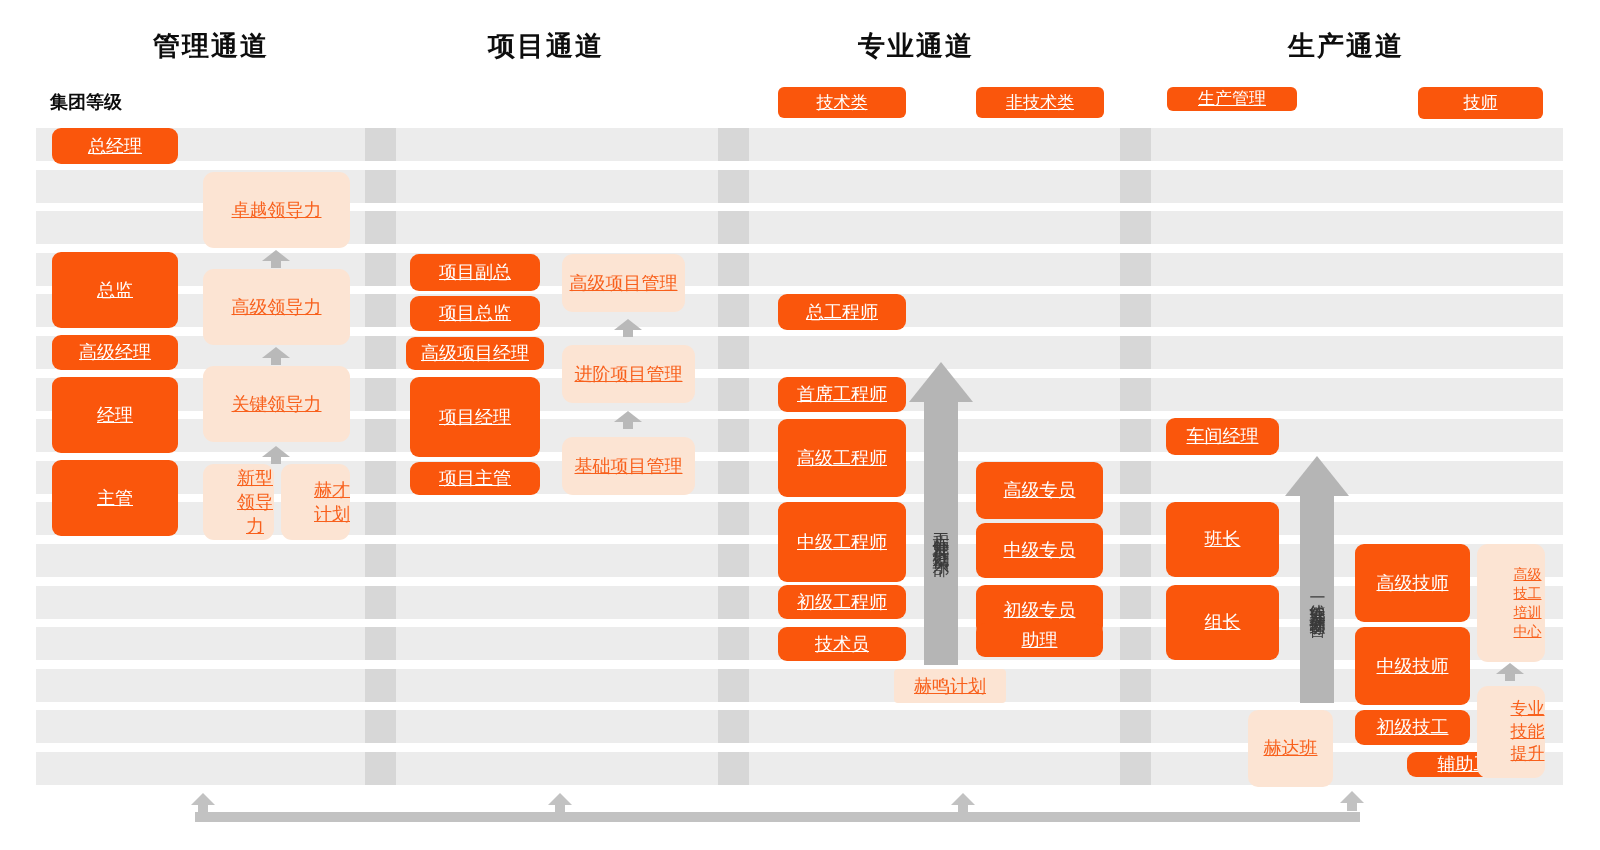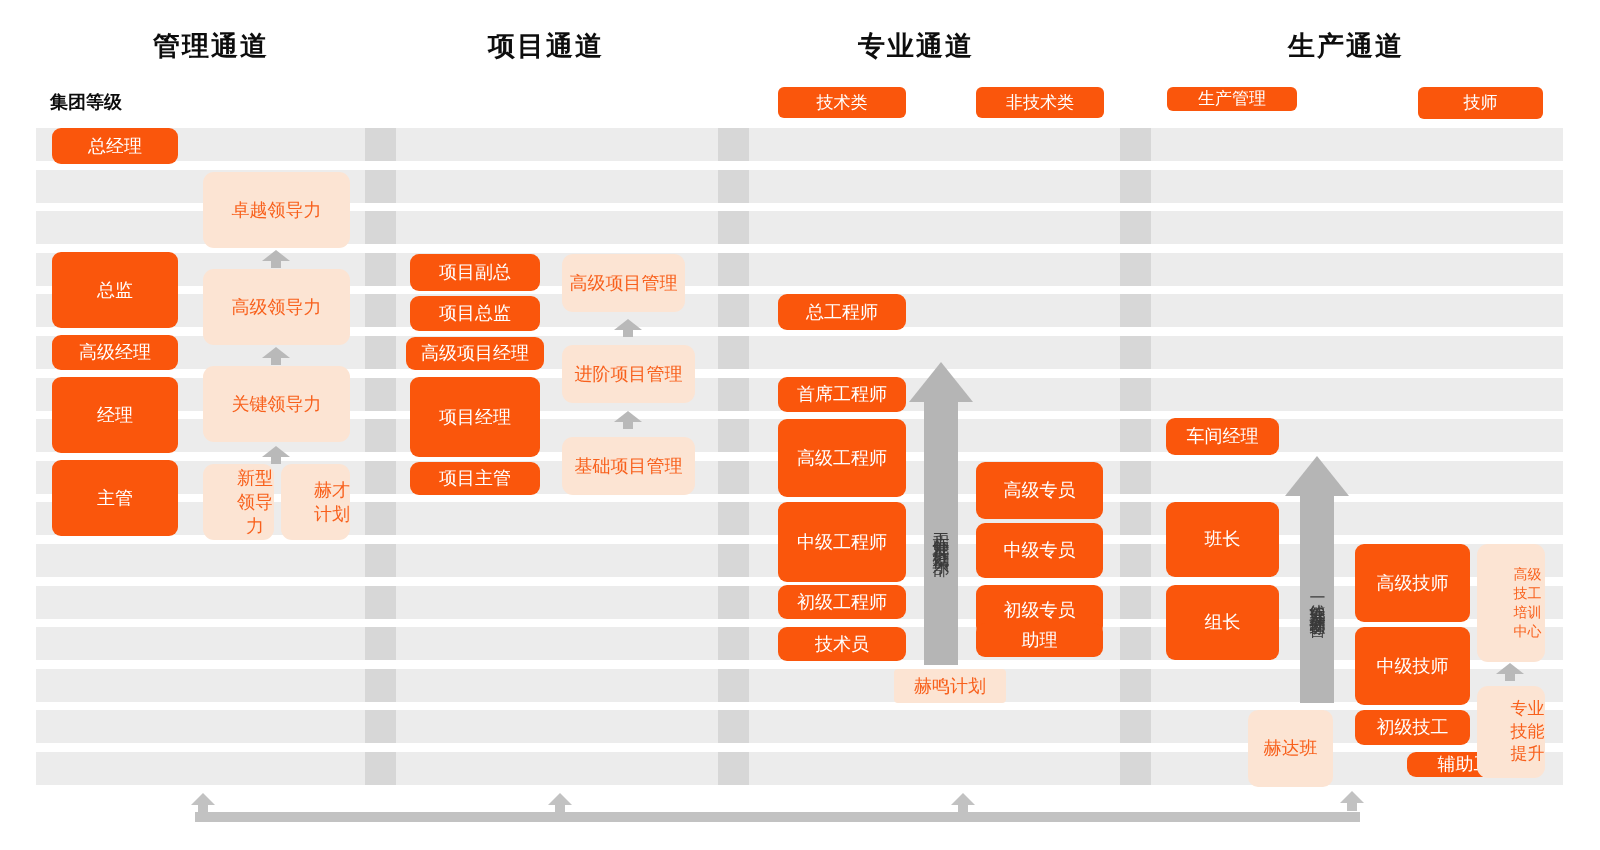--- a/index.html
+++ b/index.html
@@ -8,21 +8,21 @@
 
   .chan-title{position:absolute;top:28px;font-size:27px;font-weight:700;color:#0d0d0d;text-align:center;letter-spacing:2px;}
   .group-level{position:absolute;left:50px;top:90px;font-size:18px;font-weight:700;color:#0d0d0d;}
 
   .stripes{position:absolute;left:36px;top:128px;width:1527px;height:657px;
     background:repeating-linear-gradient(to bottom,#ececec 0px,#ececec 33px,#ffffff 33px,#ffffff 41.6px);}
   .sep{position:absolute;top:128px;width:31px;height:657px;
     background:repeating-linear-gradient(to bottom,#d7d7d7 0px,#d7d7d7 33px,#ffffff 33px,#ffffff 41.6px);}
 
   .box{position:absolute;display:flex;align-items:center;justify-content:center;
-    box-sizing:border-box;text-align:center;border-radius:9px;font-size:18px;line-height:1.25;}
+    box-sizing:border-box;text-align:center;border-radius:9px;font-size:18px;line-height:1.25;text-decoration:underline;}
   .orange{background:#fa560c;color:#ffffff;}
   .light{background:#fce4d3;color:#f8601c;border-radius:11px;}
   .pill{border-radius:6px;font-size:17px;}
   .multi{white-space:pre-line;line-height:1.35;padding-left:33px;}
 
   
   .uarr{position:absolute;width:28px;}
   .uarr .tri{width:0;height:0;margin:0 auto;border-left:14px solid transparent;border-right:14px solid transparent;border-bottom:11px solid #b9b9b9;}
   .uarr .stem{width:10px;height:7px;background:#b9b9b9;margin:0 auto;}
 

